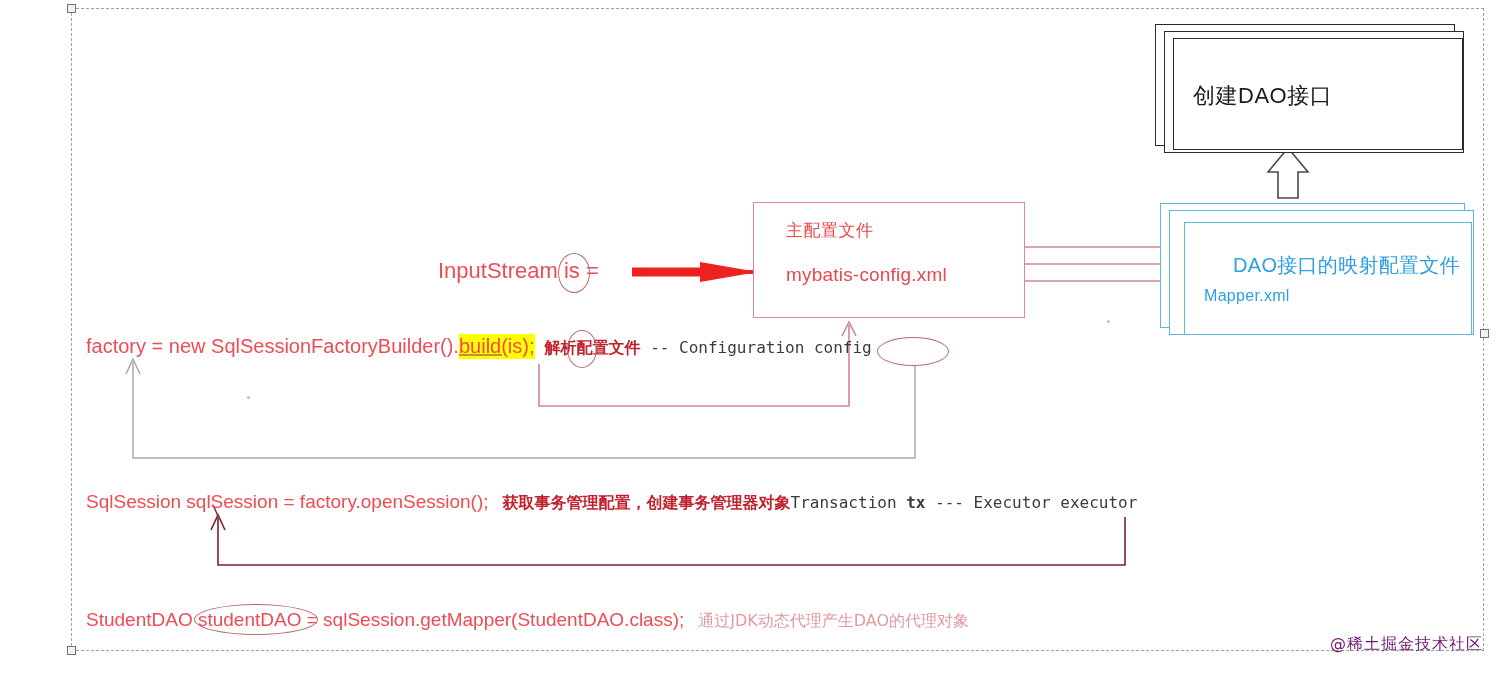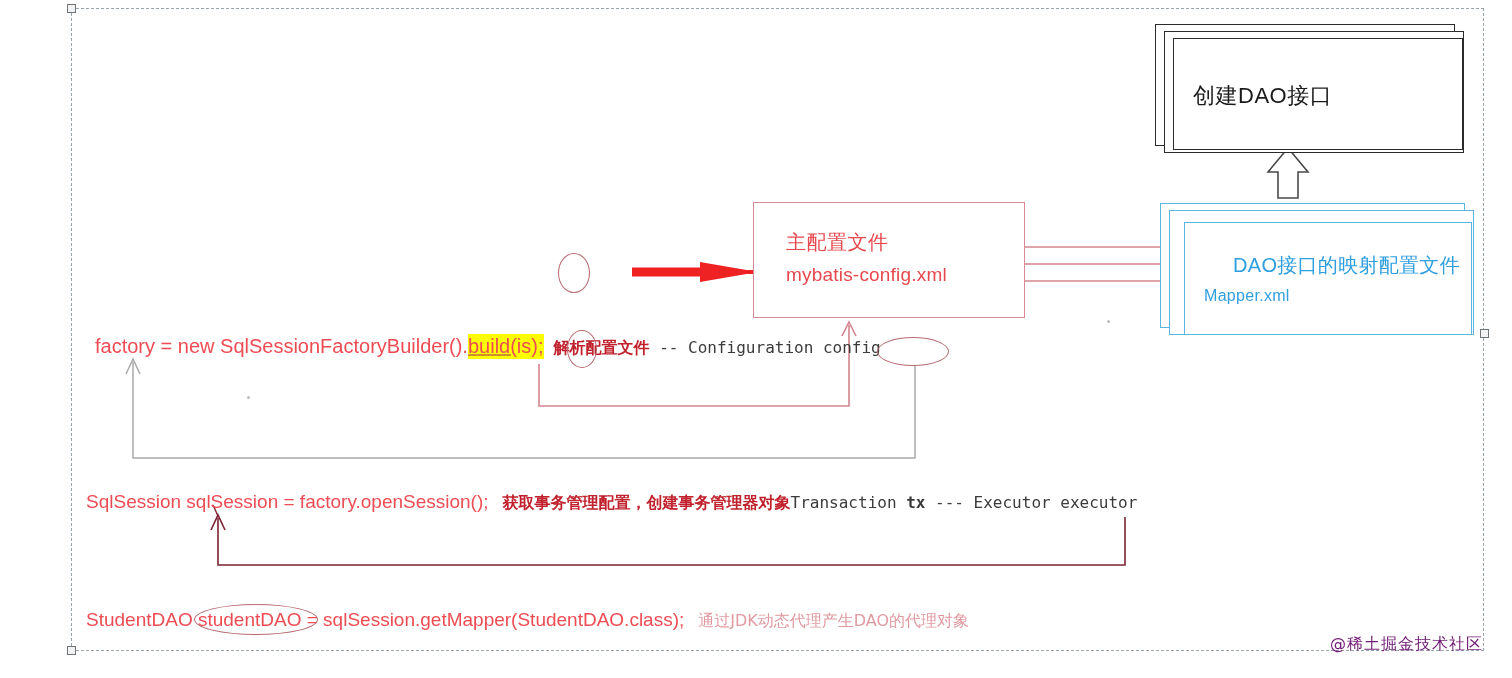--- a/index.html
+++ b/index.html
@@ -65,38 +65,38 @@
     position: absolute; left: 1204px; top: 252px;
     font-size: 20px; color: #2f9fe0; letter-spacing: 0.3px; margin-left: 29px;
   }
   .box-mapper-l2 {
     position: absolute; left: 1204px; top: 287px;
     font-size: 16px; color: #2f9fe0; letter-spacing: 0.3px;
   }
 
   .box-config { left: 753px; top: 202px; width: 272px; height: 116px; border: 1.5px solid #d98b95; }
   .box-config-l1 {
-    position: absolute; left: 786px; top: 229px;
-    font-size: 20px; color: #e8484d; letter-spacing: 0.5px;
+    position: absolute; left: 786px; top: 219px;
+    font-size: 17px; color: #e8484d; letter-spacing: 0.5px;
   }
   .box-config-l2 {
     position: absolute; left: 786px; top: 264px;
     font-size: 19px; color: #e8484d; letter-spacing: 0.2px;
   }
 
   
   .codeline {
     position: absolute;
     white-space: nowrap;
     font-size: 20px;
     color: #ee4c54;
     font-family: "Liberation Sans", sans-serif;
   }
   .inputstream { left: 438px; top: 258px; font-size: 22px; }
-  .line-factory { left: 86px;  top: 335px; margin-left: 9px; }
+  .line-factory { left: 86px;  top: 335px; }
   .line-session { left: 86px;  top: 491px; font-size: 19px; }
   .line-dao     { left: 86px;  top: 609px; font-size: 19px; }
 
   .cn-note {
     font-weight: bold;
     color: #c0212c;
     font-family: "DejaVu Sans", sans-serif;
     font-size: 16px;
   }
   .mono {
@@ -203,20 +203,23 @@
   <div class="box box-mapper-back2"></div>
   <div class="box box-mapper-back1"></div>
   <div class="box box-mapper-front"></div>
   <div class="box-mapper-l1">DAO接口的映射配置文件</div>
   <div class="box-mapper-l2">Mapper.xml</div>
 
   <div class="box box-config"></div>
   <div class="box-config-l1">主配置文件</div>
   <div class="box-config-l2">mybatis-config.xml</div>
 
+  <div class="codeline inputstream">
+    <span>InputStream </span><span>is</span><span> =</span>
+  </div>
   <div class="ellipse el-is1"></div>
 
   <div class="codeline line-factory">
     <span>factory = new SqlSessionFactoryBuilder().</span><span class="hl"><u>build(</u><span>is</span><span>);</span></span><span style="display:inline-block;width:10px"></span><span class="cn-note">解析配置文件</span><span class="mono"> -- </span><span class="mono">Configuration </span><span class="mono">config</span>
   </div>
   <div class="ellipse el-is2"></div>
   <div class="ellipse el-config"></div>
 
   <div class="codeline line-session">
     <span>SqlSession sqlSession = factory.openSession();</span><span style="display:inline-block;width:14px"></span><span class="cn-note">获取事务管理配置，创建事务管理器对象</span><span class="mono">Transaction </span><b class="mono">tx</b><span class="mono"> --- Executor executor</span>

